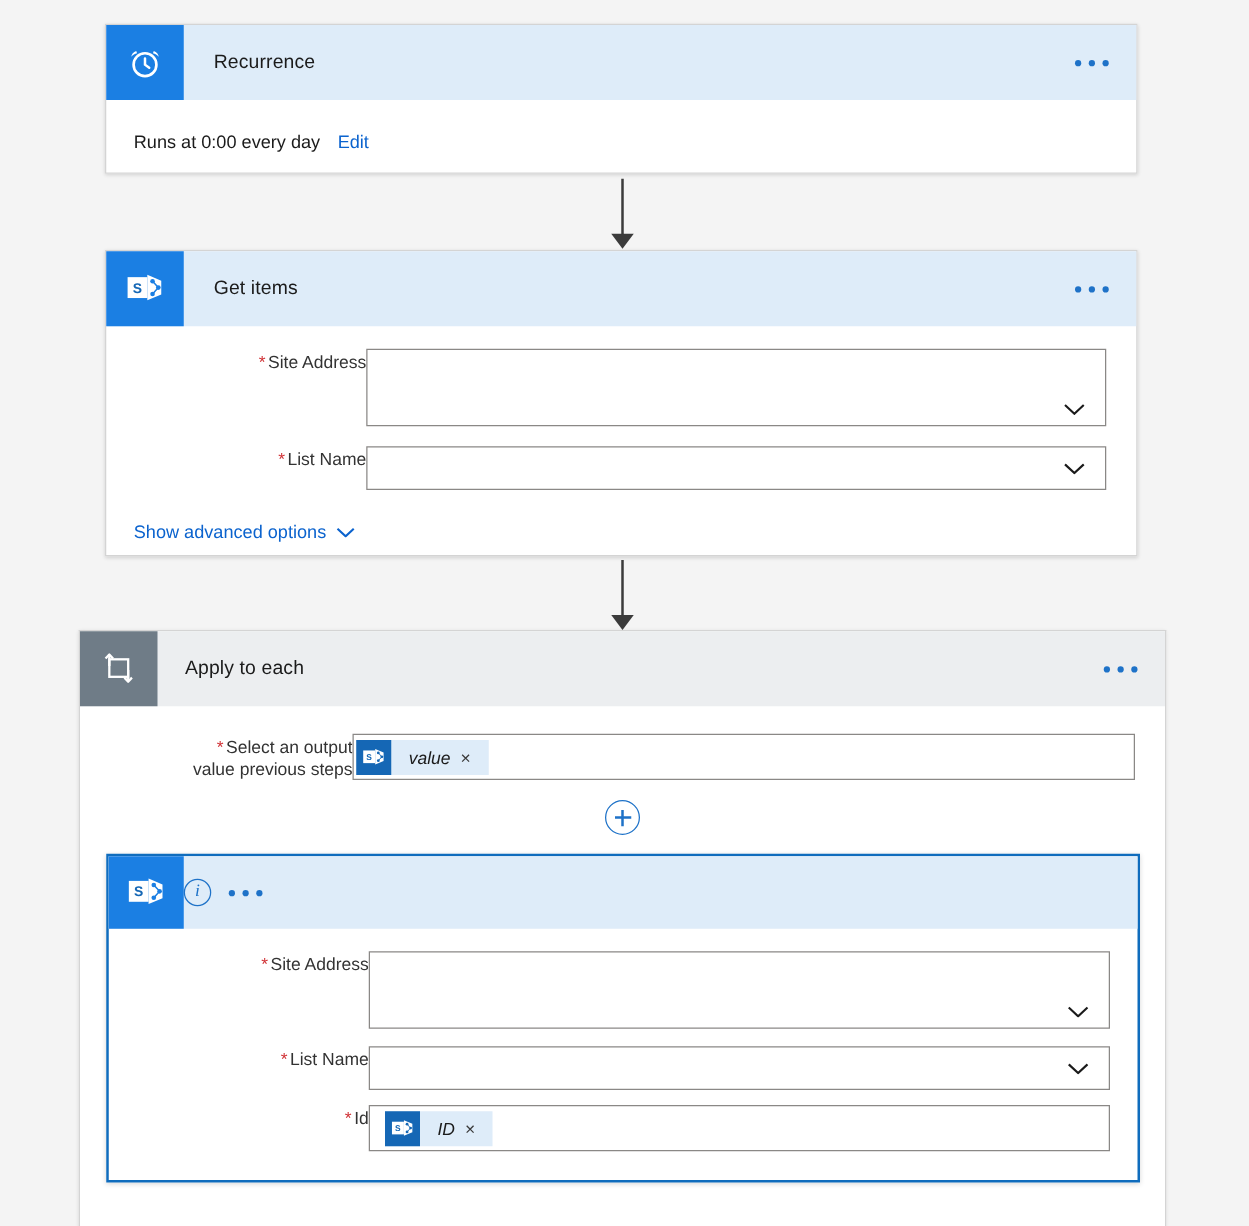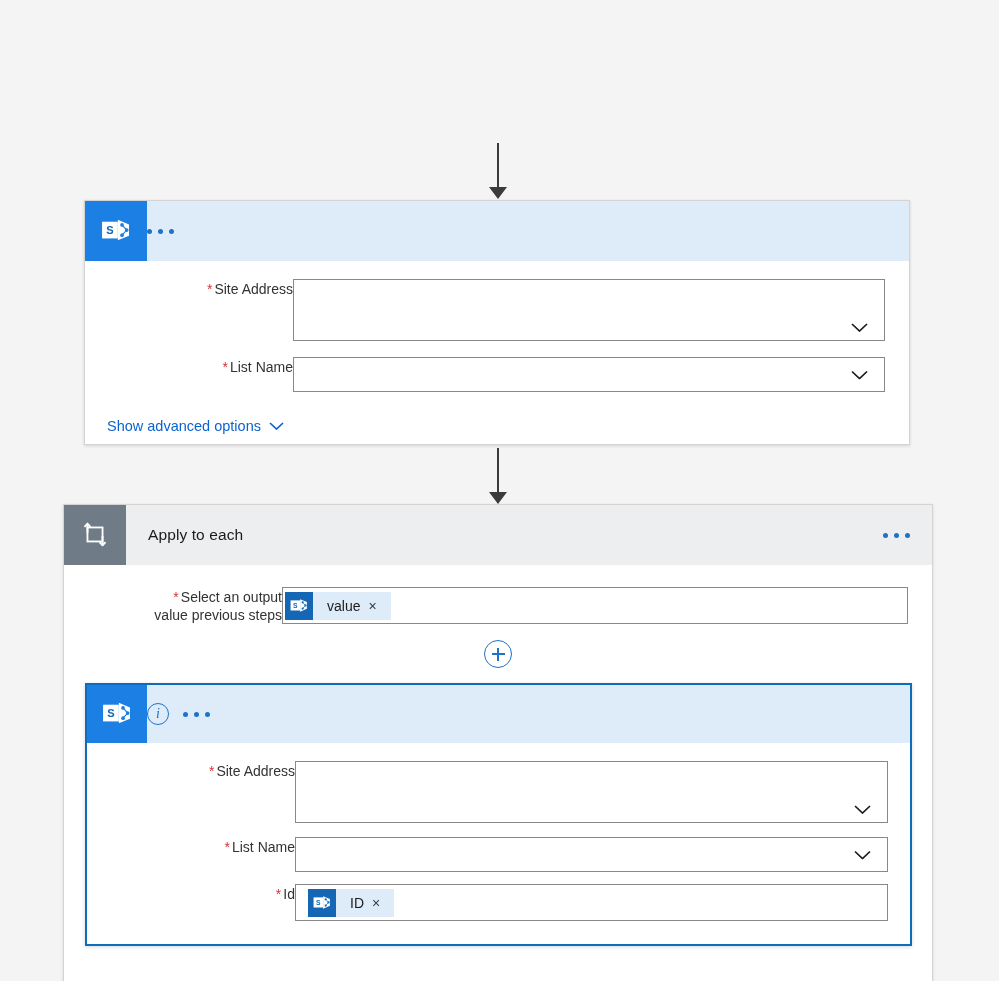--- a/index.html
+++ b/index.html
@@ -145,20 +145,21 @@
     width: 28px; height: 28px;
     background: #1567b5;
     display: flex;
     align-items: center;
     justify-content: center;
   }
   .token .tok-label {
     font-size: 14px;
     color: #1b1b1b;
     padding: 0 8px 0 14px;
+    font-style: italic;
   }
   .token .tok-x {
     font-size: 14px;
     color: #3a3a3a;
     padding-right: 14px;
     cursor: pointer;
     line-height: 1;
   }
 
   
@@ -240,39 +241,64 @@
   }
   .card.selected .card-header { height: 58px; }
 
   .sp-svg, .clock-svg, .loop-svg { display: block; }
 </style>
 </head>
 <body>
 
 <div id="canvas">
 
+  <div class="card" style="left:84px; top:19px; width:826px; height:120px;">
+    <div class="card-header trigger">
+      <div class="icon-tile">
+        <svg class="clock-svg" width="30" height="30" viewBox="0 0 24 24" aria-hidden="true">
+          <circle cx="12" cy="13.4" r="7.3" fill="none" stroke="#ffffff" stroke-width="1.7"></circle>
+          <path d="M12 9.4 V13.4 L14.7 15.3" fill="none" stroke="#ffffff" stroke-width="1.6" stroke-linecap="round"></path>
+          <path d="M6.4 4.6 C4.6 5.2 3.4 6.6 3.2 8.3 C4.2 7.1 5.5 6.3 6.9 6.0 Z" fill="#ffffff"></path>
+          <path d="M17.6 4.6 C19.4 5.2 20.6 6.6 20.8 8.3 C19.8 7.1 18.5 6.3 17.1 6.0 Z" fill="#ffffff"></path>
+        </svg>
+      </div>
+      <div class="card-title">Recurrence</div>
+      <div class="header-actions">
+        <div class="ellipsis">
+          <i></i>
+            <i></i>
+            <i></i>
+        </div>
+      </div>
+    </div>
+    <div class="card-body" style="padding:26px 0 0 22px; display:flex; align-items:center; gap:14px;">
+      <span style="font-size:14.5px; color:#1b1b1b;">Runs at 0:00 every day</span>
+      <span class="link">Edit</span>
+    </div>
+  </div>
 
   <div class="connector" style="left:486px; top:143px; height:56px;">
     <div class="stem"></div>
       <div class="head"></div>
   </div>
 
   <div class="card" style="left:84px; top:200px; width:826px; height:245px;">
     <div class="card-header">
       <div class="icon-tile">
         <svg class="sp-svg" width="30" height="26" viewBox="0 0 32 28" aria-hidden="true">
           <rect x="1" y="4" width="17" height="18" fill="#ffffff"></rect>
           <text x="9.5" y="17.4" font-family="Liberation Sans, sans-serif" font-size="12" font-weight="bold" fill="#1567b5" text-anchor="middle">S</text>
           <path d="M18 2 L18 24 L30 19 L30 7 Z" fill="#ffffff"></path>
           <circle cx="22.5" cy="7.5" r="2.0" fill="#1b7fe3"></circle>
           <circle cx="22.5" cy="18.5" r="2.0" fill="#1b7fe3"></circle>
           <circle cx="27.5" cy="13" r="2.0" fill="#1b7fe3"></circle>
           <path d="M22.5 7.5 L27.5 13 L22.5 18.5" fill="none" stroke="#1b7fe3" stroke-width="1.3"></path>
         </svg>
       </div>
+      <div class="card-title">Get items</div>
       <div class="header-actions">
         <div class="ellipsis">
           <i></i>
             <i></i>
             <i></i>
         </div>
       </div>
     </div>
 
     <div class="card-body" style="padding:18px 24px 0 22px;">

